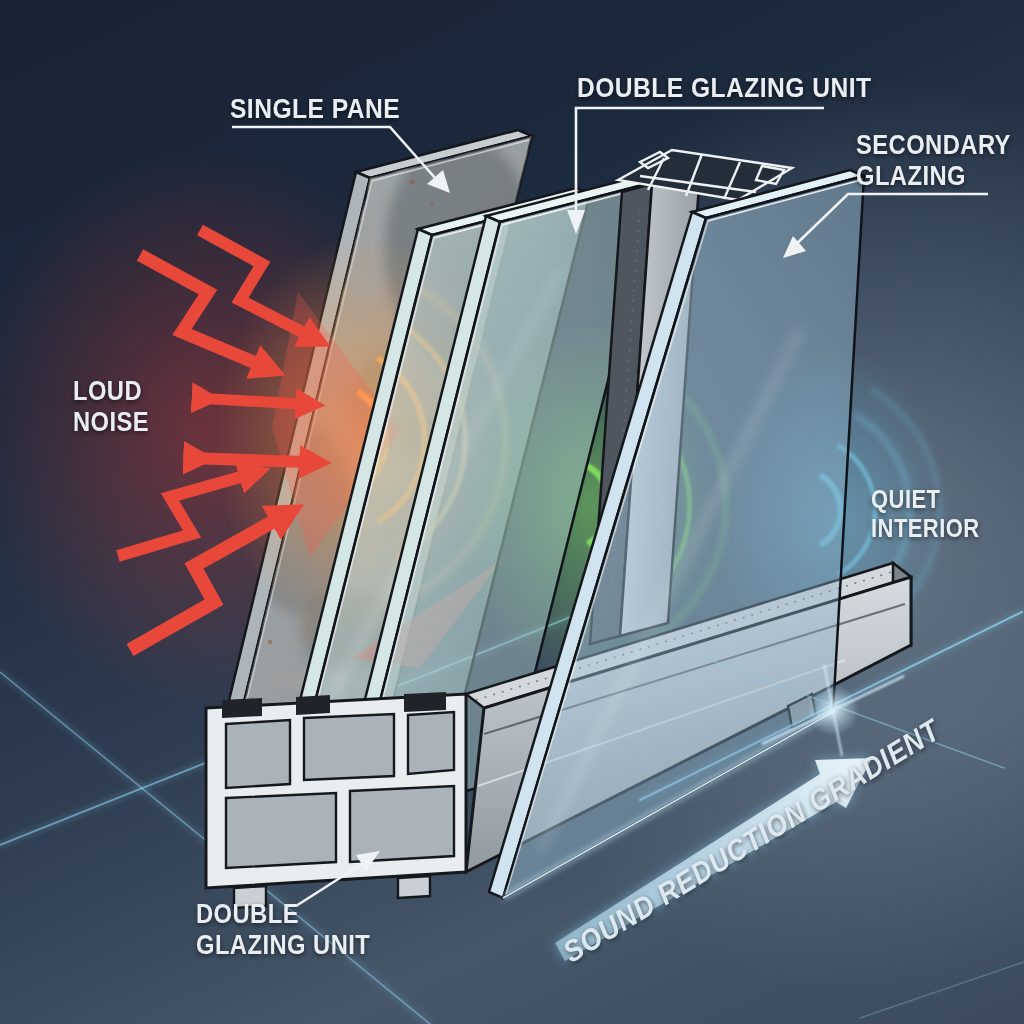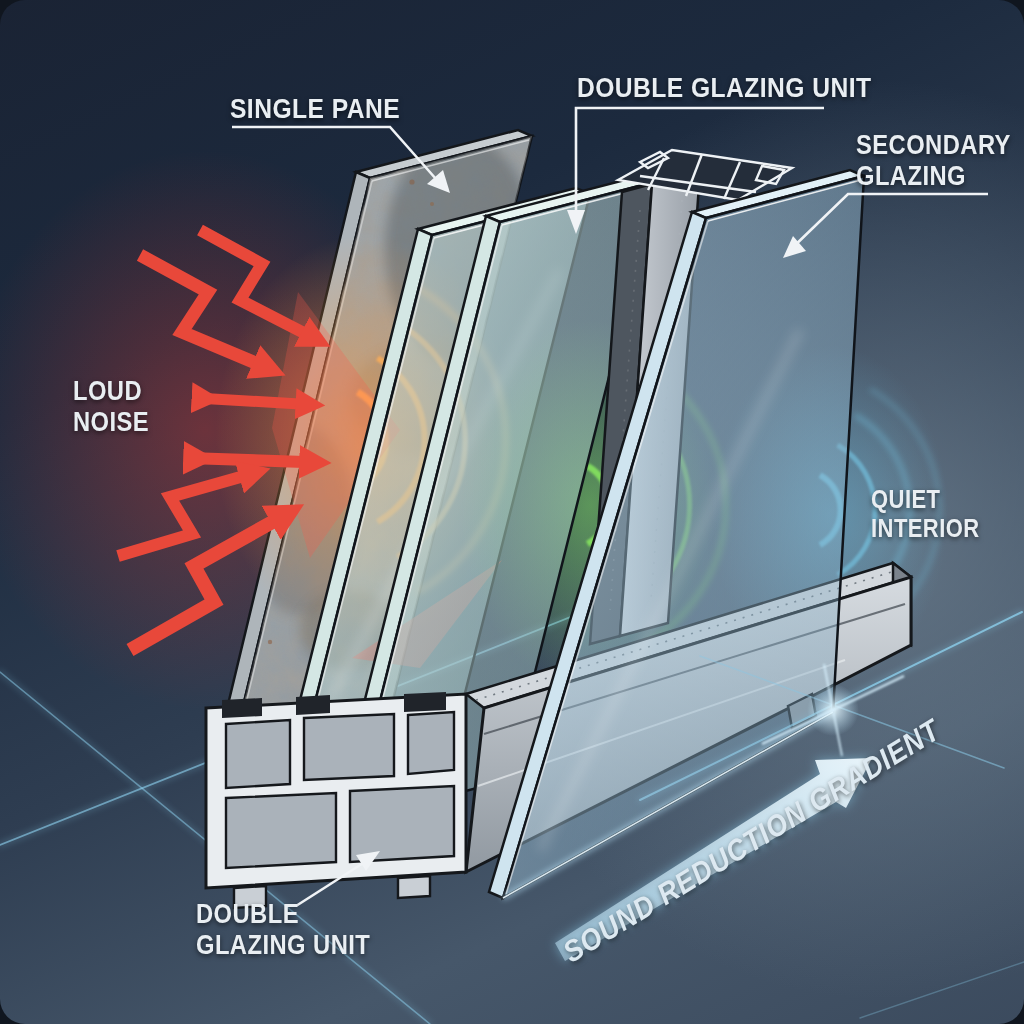--- a/index.html
+++ b/index.html
@@ -1,20 +1,19 @@
 <!DOCTYPE html>
 <html style="--label-text: #e9eef2; --noise-red: #e8483a; --wave-orange: #ffaf57; --wave-green: #85e35e; --wave-cyan: #79d2f2; --grid-cyan: #8fd4f2; --background-top: #1c2a3e; --background-bottom: #4c5d70; --frame-light: #e9edf0; --glass-blue: #a8d0e6;"><head>
 <meta charset="utf-8">
 <style>
   html,body{margin:0;padding:0;background:#10161f;}
   #stage{
     position:relative;width:1024px;height:1024px;overflow:hidden;
     font-family:"Liberation Sans",sans-serif;
     background:linear-gradient(155deg,#1a2334 0%,#1c2a3e 28%,#2e3d51 55%,#46576a 78%,#53647666 100%),#2c3a4e;
-    border-radius:25px;
   }
   #scene{position:absolute;left:0;top:0;}
   .label{
     position:absolute;color:var(--label-text,#e9eef2);font-weight:bold;
     letter-spacing:.5px;line-height:1.14;white-space:nowrap;
     transform:scaleX(.88);transform-origin:0 0;
     text-shadow:0 2px 6px rgba(0,0,0,.55);
   }
   .lbl-single{left:230px;top:93px;font-size:28px;}
   .lbl-dgu-top{left:577px;top:72px;font-size:28px;}

